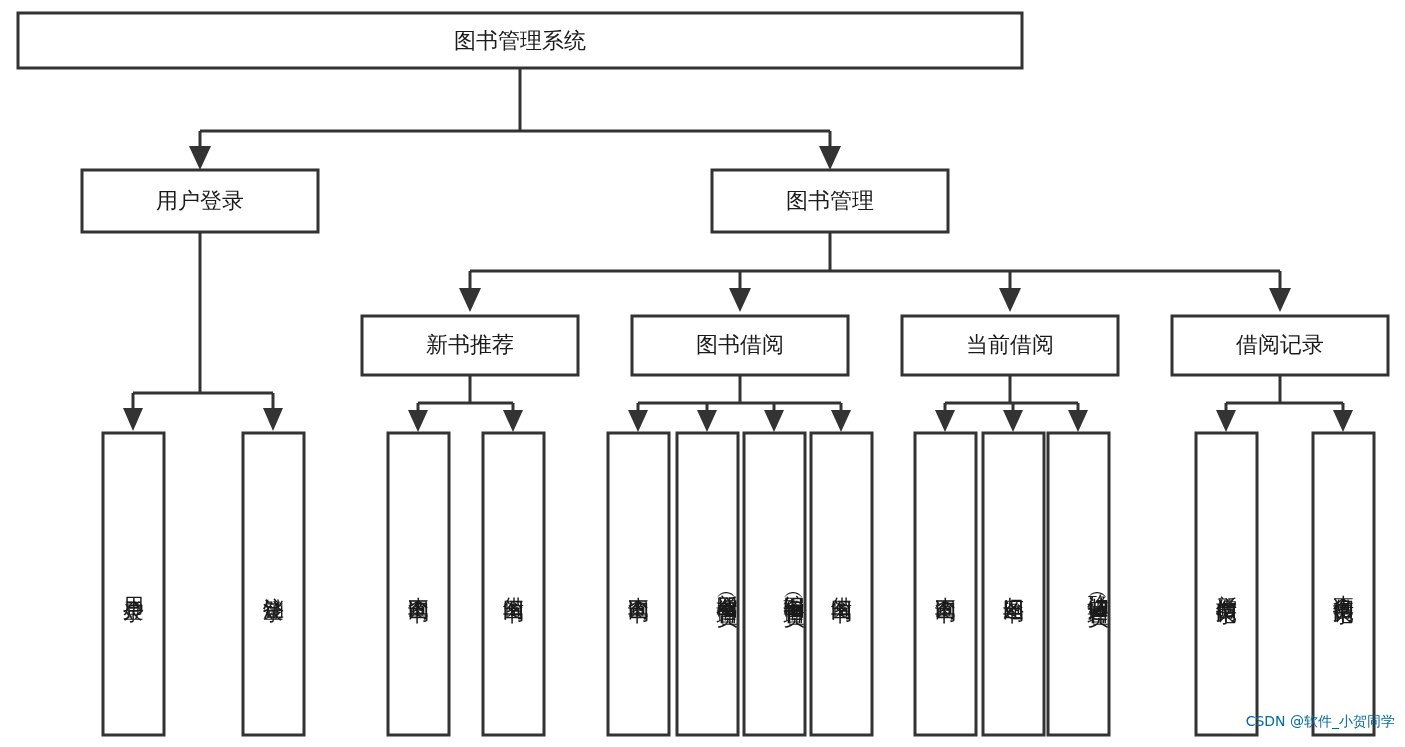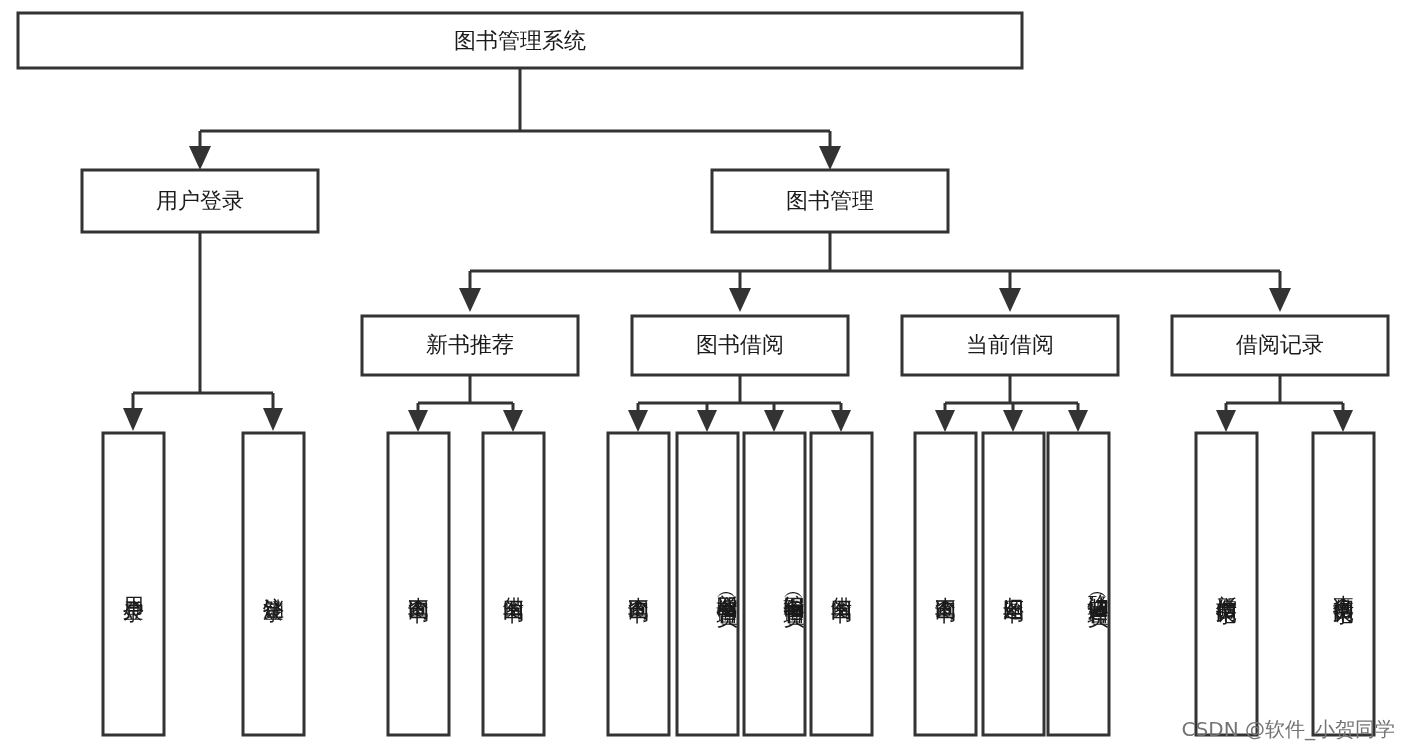--- a/index.html
+++ b/index.html
@@ -65,24 +65,24 @@
     display: flex;
     align-items: flex-start;
     justify-content: center;
   }
   .leaf-label.centered {
     align-items: center;
   }
   .watermark {
     position: absolute;
     right: 10px;
-    bottom: 4px;
-    font-family: "DejaVu Sans", "Liberation Sans", sans-serif;
-    font-size: 20px;
-    color: #737373;
+    bottom: 16px;
+    font-family: "DejaVu Sans", "Liberation Sans", sans-serif;
+    font-size: 14px;
+    color: #0369a1;
     white-space: nowrap;
     pointer-events: none;
   }
 </style>
 </head>
 <body>
 
 <div id="diagram-root">
 
   <svg class="diagram-canvas" viewBox="0 0 1405 747" xmlns="http://www.w3.org/2000/svg">

